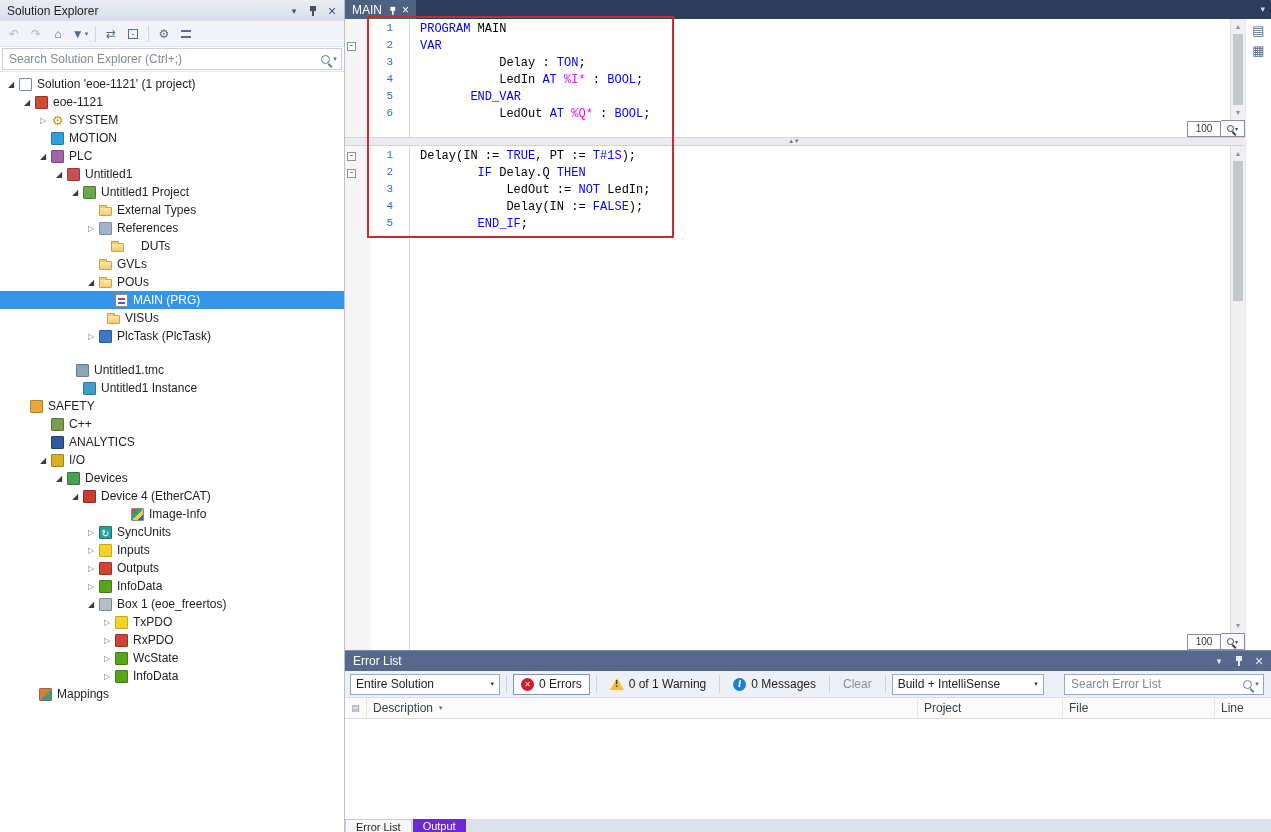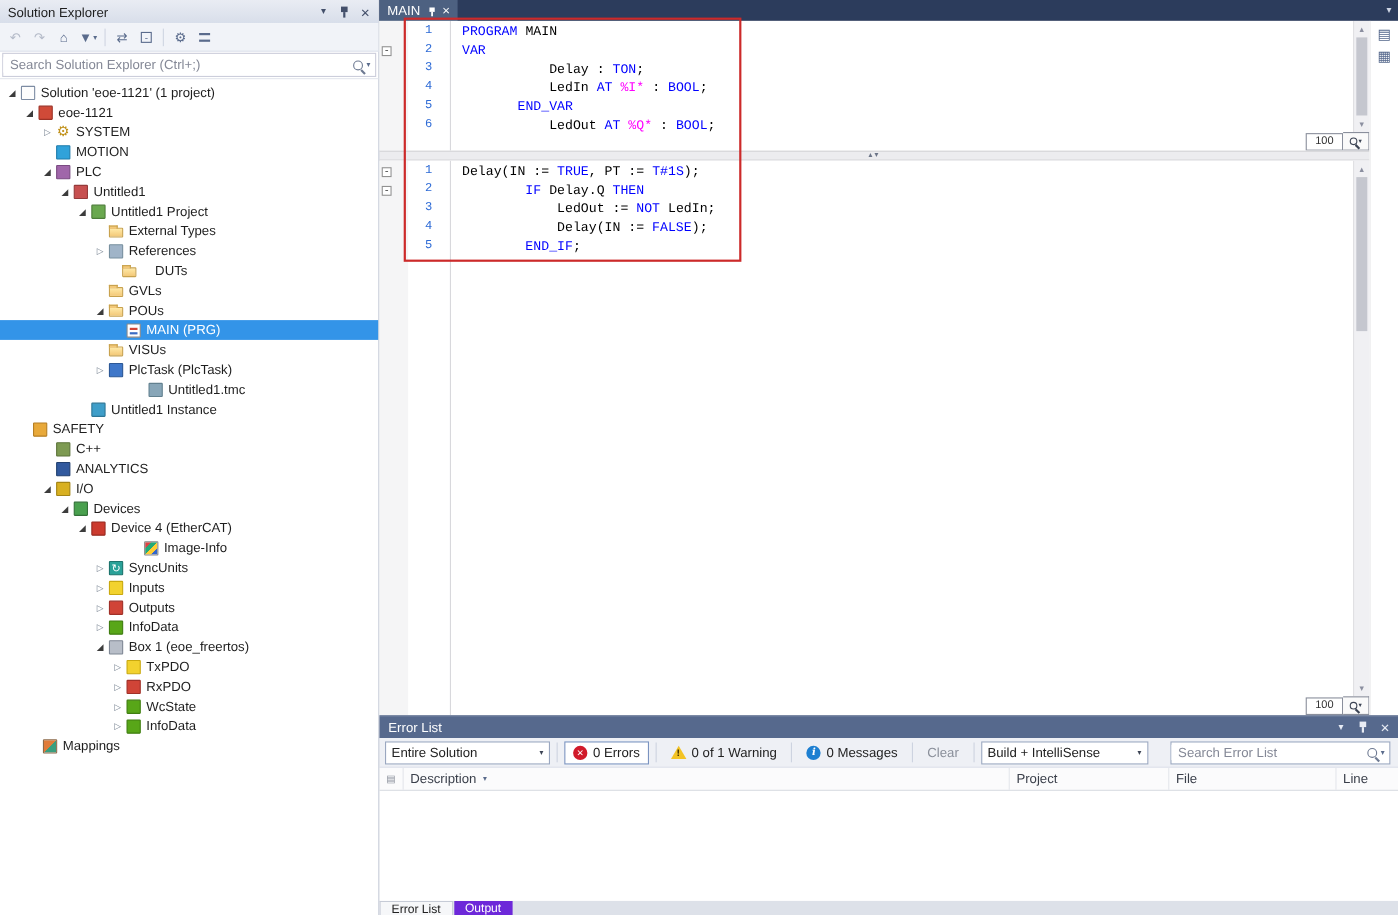--- a/index.html
+++ b/index.html
@@ -279,31 +279,31 @@
         <div class="tree-row" style="padding-left: 84px;">
           <span class="expander open">◢</span>
           <span class="ticon ic-folder"></span>
           <span class="tlabel">POUs</span>
         </div>
         <div class="tree-row selected" style="padding-left: 100px;">
           <span class="expander"></span>
           <span class="ticon ic-pou"></span>
           <span class="tlabel">MAIN (PRG)</span>
         </div>
-        <div class="tree-row" style="padding-left: 84px;">
+        <div class="tree-row" style="padding-left: 44px; margin-left: 48px;">
           <span class="expander"></span>
           <span class="ticon ic-folder"></span>
           <span class="tlabel">VISUs</span>
         </div>
         <div class="tree-row" style="padding-left: 84px;">
           <span class="expander">▷</span>
           <span class="ticon ic-task"></span>
           <span class="tlabel">PlcTask (PlcTask)</span>
         </div>
-        <div class="tree-row" style="padding-left: 120px;">
+        <div class="tree-row" style="padding-left: 61px; margin-top: 16px;">
           <span class="expander"></span>
           <span class="ticon ic-tmc"></span>
           <span class="tlabel">Untitled1.tmc</span>
         </div>
         <div class="tree-row" style="padding-left: 68px;">
           <span class="expander"></span>
           <span class="ticon ic-instance"></span>
           <span class="tlabel">Untitled1 Instance</span>
         </div>
         <div class="tree-row" style="padding-left: 15px; text-align: right;">

